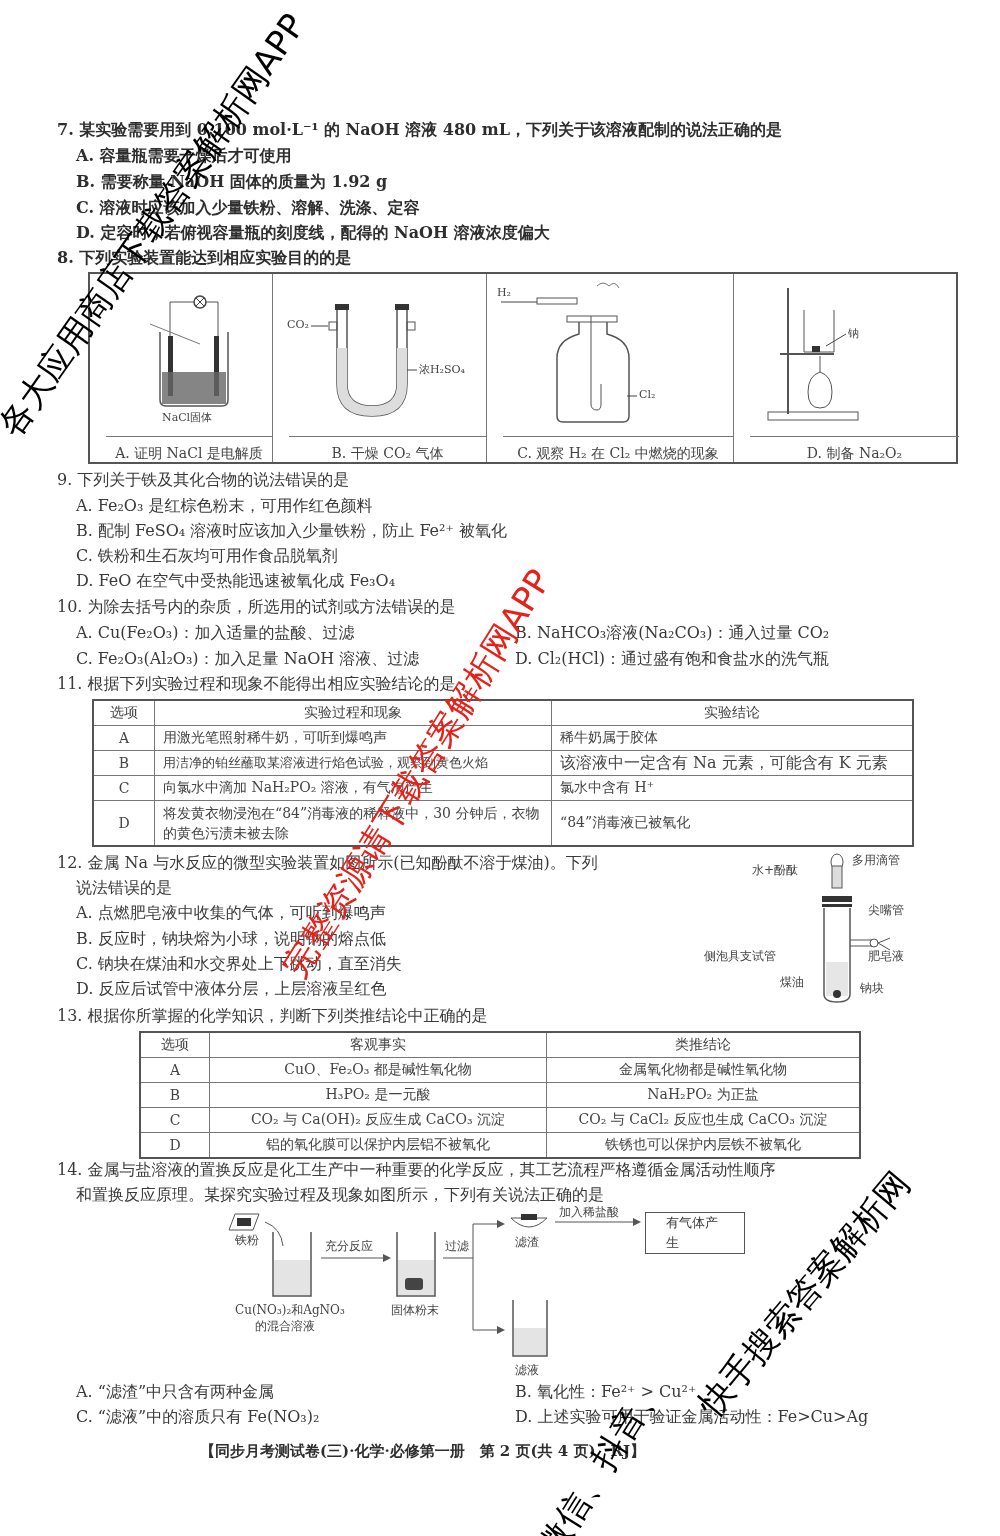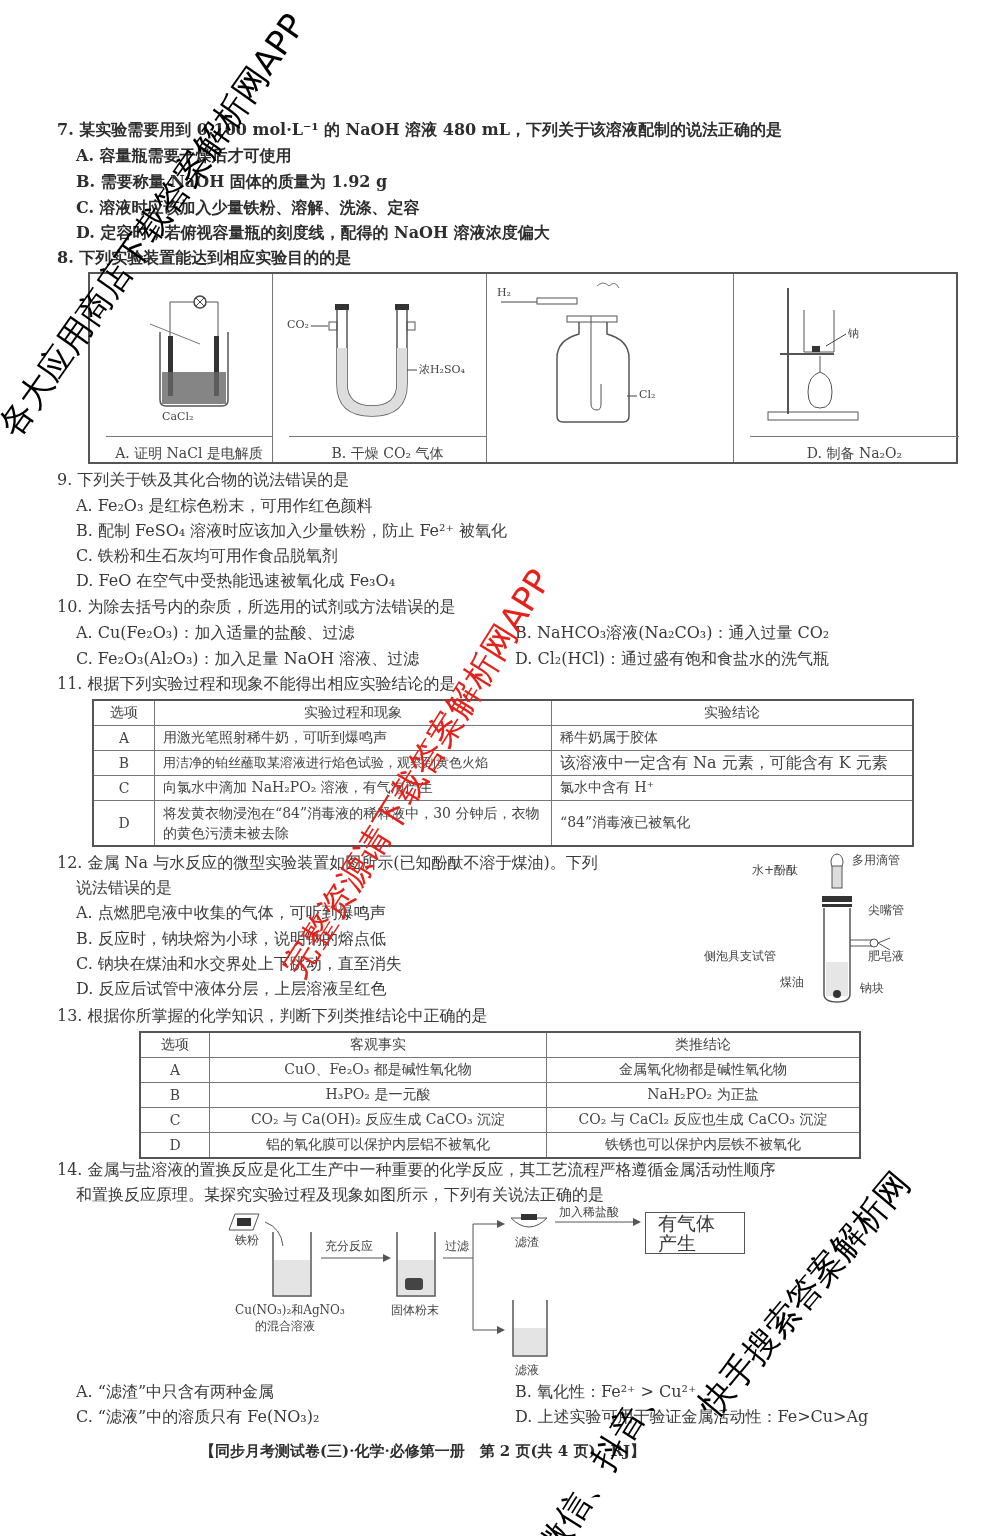--- a/index.html
+++ b/index.html
@@ -22,21 +22,21 @@
 
   table.grid { position:absolute; border-collapse:collapse; font-size:14px; color:#444; }
   table.grid td, table.grid th { border:1px solid #777; padding:0 8px; font-weight:normal; height:24px; }
   table.grid { border:2px solid #555;margin-left:6px; }
 
   .wm { position:absolute; font-family:"DejaVu Sans","Liberation Sans",sans-serif;
         transform-origin:left bottom; white-space:nowrap; }
   .wm-black { color:#000; font-size:34px; }
   .wm-red { color:#e8201a; font-size:34px; }
 
-  .box { position:absolute; border:1.5px solid #555; font-size:19px; padding:0 12px; line-height:20px; }
+  .box { position:absolute; border:1.5px solid #555; font-size:13px; padding:0 20px; line-height:20px; }
   .small { font-size:12px; color:#444; position:absolute; }
 </style>
 </head>
 <body>
 
 <div class="line q bold" style="top:119px">7. 某实验需要用到 0.100 mol·L⁻¹ 的 NaOH 溶液 480 mL，下列关于该溶液配制的说法正确的是</div>
 <div class="line opt bold" style="top:145px">A. 容量瓶需要干燥后才可使用</div>
 <div class="line opt bold" style="top:171px">B. 需要称量 NaOH 固体的质量为 1.92 g</div>
 <div class="line opt bold" style="top:197px">C. 溶液时应该加入少量铁粉、溶解、洗涤、定容</div>
 <div class="line opt bold" style="top:222px">D. 定容时，若俯视容量瓶的刻度线，配得的 NaOH 溶液浓度偏大</div>
@@ -50,21 +50,21 @@
         <line x1="106" y1="24" x2="114" y2="32" stroke="#444"></line>
           <line x1="114" y1="24" x2="106" y2="32" stroke="#444"></line>
         <polyline points="80,88 80,28 104,28" fill="none" stroke="#555"></polyline>
         <polyline points="116,28 128,28 128,88" fill="none" stroke="#555"></polyline>
         <line x1="60" y1="50" x2="110" y2="70" stroke="#777"></line>
         <path d="M70 58 L70 126 Q70 132 76 132 L132 132 Q138 132 138 126 L138 58" fill="none" stroke="#555" stroke-width="1.5"></path>
         <rect x="78" y="62" width="5" height="60" fill="#333"></rect>
         <rect x="124" y="62" width="5" height="60" fill="#333"></rect>
         <rect x="72" y="98" width="64" height="32" fill="#666" opacity="0.8"></rect>
       </svg>
-      <div class="lbl" style="left:72px;top:136px">CaCl₂</div>
+      <div class="lbl" style="left:72px;top:136px">NaCl固体</div>
     </div>
     <div class="ap-cap">A. 证明 NaCl 是电解质</div>
   </div>
   <div class="ap-cell" style="width:213px">
     <div class="ap-img">
       <svg width="213" height="158" viewBox="0 0 213 158">
         <rect x="62" y="30" width="14" height="6" fill="#333"></rect>
           <rect x="122" y="30" width="14" height="6" fill="#333"></rect>
         <path d="M64 36 L64 110 Q64 142 99 142 Q134 142 134 110 L134 36" fill="none" stroke="#555" stroke-width="1.5"></path>
         <path d="M74 36 L74 110 Q74 132 99 132 Q124 132 124 110 L124 36" fill="none" stroke="#555" stroke-width="1.5"></path>
@@ -86,20 +86,21 @@
         <rect x="50" y="24" width="40" height="6" fill="none" stroke="#555"></rect>
         <path d="M110 12 q6 -6 12 0 q6 -6 10 2" fill="none" stroke="#777"></path>
         <rect x="80" y="42" width="50" height="6" fill="none" stroke="#555"></rect>
         <path d="M92 48 L92 60 Q70 66 70 84 L70 142 Q70 148 76 148 L136 148 Q142 148 142 142 L142 84 Q142 66 120 60 L120 48" fill="none" stroke="#555" stroke-width="1.5"></path>
         <path d="M104 42 L104 130 Q104 136 110 136 Q114 136 114 130 L114 110" fill="none" stroke="#555"></path>
         <line x1="140" y1="122" x2="150" y2="122" stroke="#444"></line>
       </svg>
       <div class="lbl" style="left:10px;top:12px">H₂</div>
       <div class="lbl" style="left:152px;top:114px">Cl₂</div>
     </div>
+    <div class="ap-cap">C. 观察 H₂ 在 Cl₂ 中燃烧的现象</div>
   </div>
   <div class="ap-cell" style="flex:1">
     <div class="ap-img">
       <svg width="225" height="158" viewBox="0 0 225 158">
         <line x1="54" y1="14" x2="54" y2="140" stroke="#555" stroke-width="2"></line>
         <rect x="34" y="138" width="90" height="8" fill="none" stroke="#555"></rect>
         <line x1="46" y1="80" x2="100" y2="80" stroke="#555" stroke-width="2"></line>
         <path d="M70 36 L70 78 L100 78 L100 36" fill="none" stroke="#555"></path>
         <rect x="78" y="72" width="8" height="6" fill="#333"></rect>
         <path d="M74 118 Q74 102 86 98 Q98 102 98 118 Q98 134 86 134 Q74 134 74 118 Z" fill="none" stroke="#555"></path>

